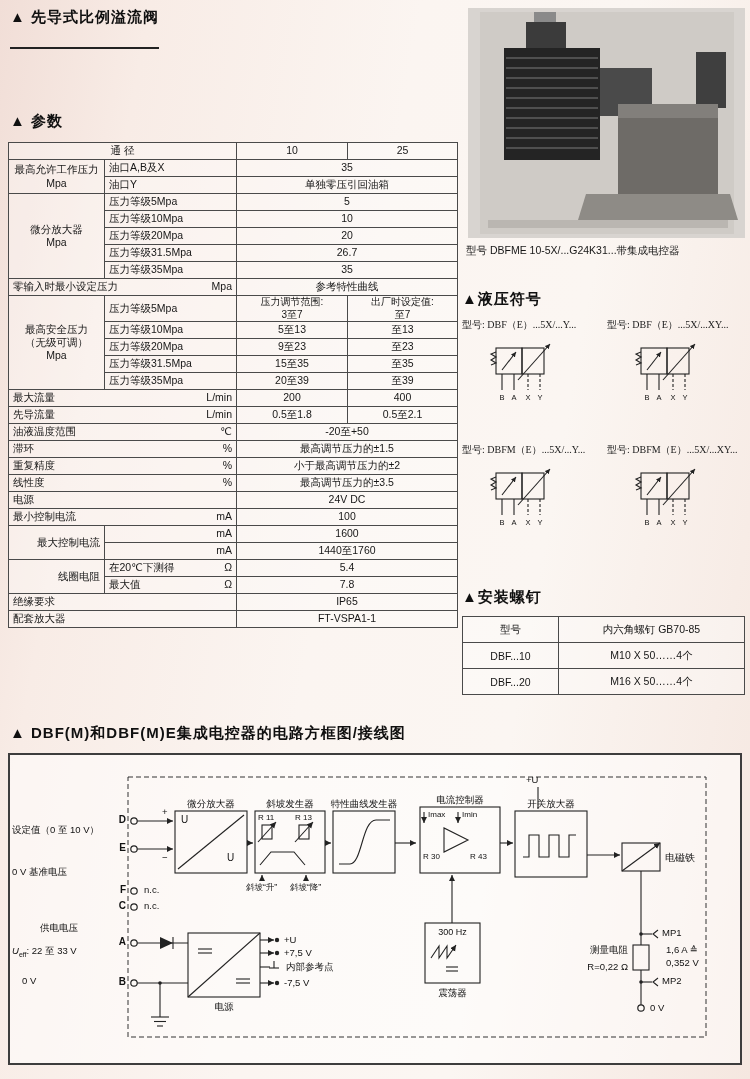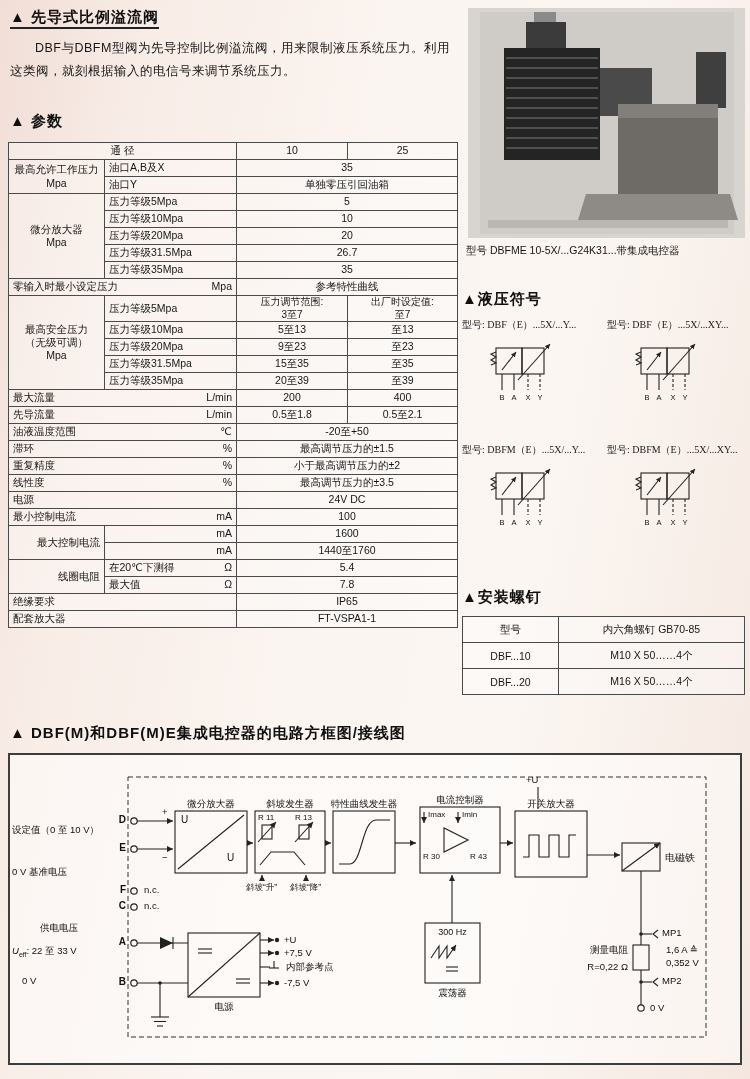--- a/index.html
+++ b/index.html
@@ -1,21 +1,21 @@
 <!DOCTYPE html>
 <html><head>
 <meta charset="utf-8">
 <style>
   *{box-sizing:border-box;margin:0;padding:0}
   html,body{width:750px}
   body{font-family:"Liberation Sans","DejaVu Sans",sans-serif;color:#161616}
   .page{position:relative;width:750px;height:1079px;overflow:hidden;
     background:linear-gradient(100deg,#f1ded7 0%,#f8ece6 16%,#fbf5f1 45%,#fbf6f2 68%,#f5e7e0 100%)}
   .sec{position:absolute;font-size:15px;font-weight:bold;letter-spacing:1px;white-space:nowrap;color:#101010}
-  .title-u{border-bottom:2px solid #222;padding-bottom:0}
+  .title-u{border-bottom:2px solid #222;padding-bottom:20px}
   .intro{position:absolute;left:10px;top:37px;width:448px;font-size:12.5px;line-height:1.8;text-indent:2em;letter-spacing:.5px}
   table{border-collapse:collapse}
   .ptable{position:absolute;left:8px;top:142px;table-layout:fixed;background:rgba(255,255,255,.32)}
   .ptable td{border:1px solid #4a4a4a;font-size:10.5px;padding:0 4px;height:17px;line-height:1.25;white-space:nowrap;overflow:hidden}
   .c{text-align:center}
   .grp{text-align:center;vertical-align:middle;white-space:normal!important;line-height:1.35}
   .grpl{text-align:right;vertical-align:middle;white-space:normal!important}
   .u{float:right;padding-left:3px}
   .two{white-space:normal!important;text-align:center;line-height:1.3;font-size:10px!important}
   .photo{position:absolute;left:468px;top:8px;width:277px;height:230px}
@@ -32,21 +32,20 @@
   .f8{font-size:8px}.f85{font-size:8.5px}.f9{font-size:9px}.f10{font-size:10px}
   .ra{text-align:right}
   sub{font-size:7px}
 </style>
 </head>
 <body>
 
 <div class="page">
 
   <div class="sec title-u" style="left:10px;top:8px">▲ 先导式比例溢流阀</div>
-  <div class="intro">DBF与DBFM型阀为先导控制比例溢流阀，用来限制液压系统压力。利用这类阀，就刻根据输入的电信号来调节系统压力。</div>
   <div class="sec" style="left:10px;top:112px">▲ 参数</div>
 
   <table class="ptable">
     <colgroup>
         <col style="width:96px">
         <col style="width:132px">
         <col style="width:111px">
         <col style="width:110px">
       </colgroup>
     <tbody>

